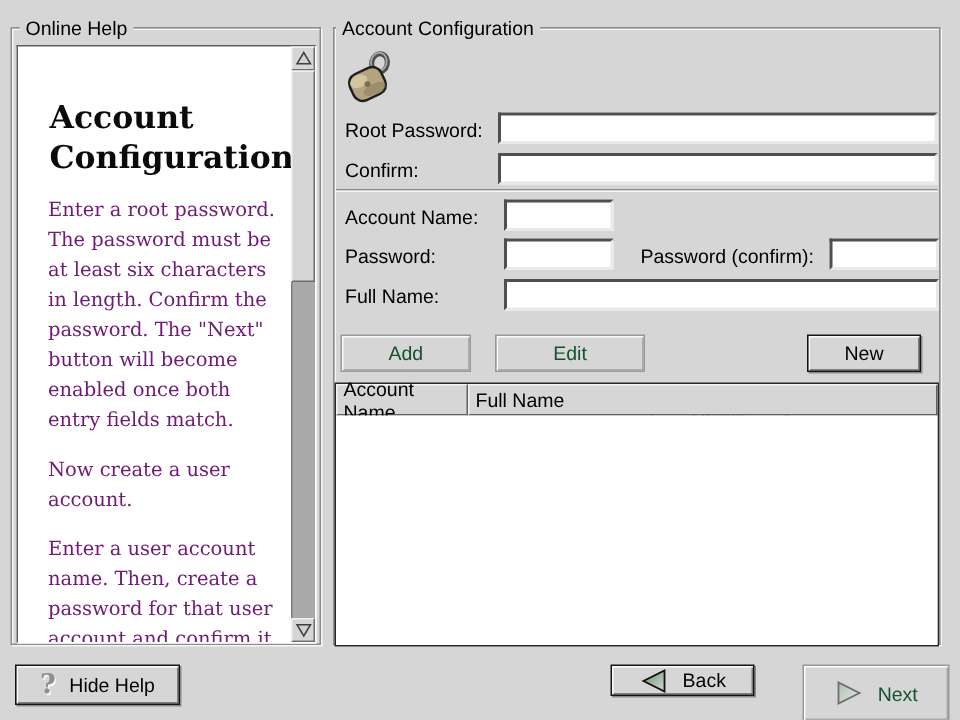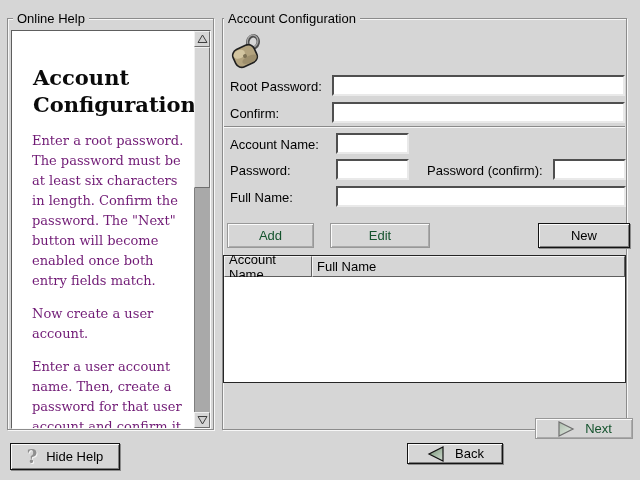--- a/index.html
+++ b/index.html
@@ -91,40 +91,40 @@
     color:#000; border:1px solid #141414;
     box-shadow: inset 1px 1px 0 #fbfbfb, inset -1px -1px 0 #7d7d7d, 1px 1px 0 #8a8a8a;
   }
   .btn.disabled {
     color:#14532d; border:1px solid #989898;
     box-shadow: inset 1px 1px 0 #fbfbfb, inset -1px -1px 0 #aaaaaa;
   }
   #btn-add    { left:227px; top:223px; width:87px; }
   #btn-edit   { left:330px; top:223px; width:100px; }
   #btn-delete { left:434px; top:223px; width:91px;margin-top:40px; }
-  #btn-new    { left:538px; top:223px; width:92px; }
+  #btn-new    { left:538px; top:223px; width:76px; }
 
   
   #accounts-table {
-    position:absolute; left:223px; top:255px; width:403px; height:128px;
+    position:absolute; left:223px; top:255px; width:403px; height:176px;
     border:1px solid #262626;
   }
   #table-header { position:absolute; left:0; top:0; right:0; height:21px; display:flex; }
   .th {
     background:#d6d6d6; font-size:13px; display:flex; align-items:center;
     padding-left:4px; border:1px solid; border-color:#f4f4f4 #5f5f5f #5f5f5f #f4f4f4;
   }
   #th-account { width:88px; }
   #th-full    { flex:1; }
   #table-body { position:absolute; left:0; top:21px; right:0; bottom:0; background:#fff; }
 
   
   #btn-hidehelp { left:10px;  top:443px; width:110px; height:27px; }
   #btn-back     { left:407px; top:443px; width:96px;  height:21px; }
-  #btn-next     { left:535px; top:418px; width:98px;  height:21px; }
+  #btn-next     { left:535px; top:443px; width:98px;  height:38px; }
   #qmark {
     font-family:"DejaVu Serif", serif; font-size:18px; font-weight:bold;
     color:#8f8f8f; text-shadow:1px 1px 0 #f5f5f5; line-height:18px;
   }
   .arrow-svg { display:block; }
 </style>
 </head>
 <body>
 
 <div id="screen">

